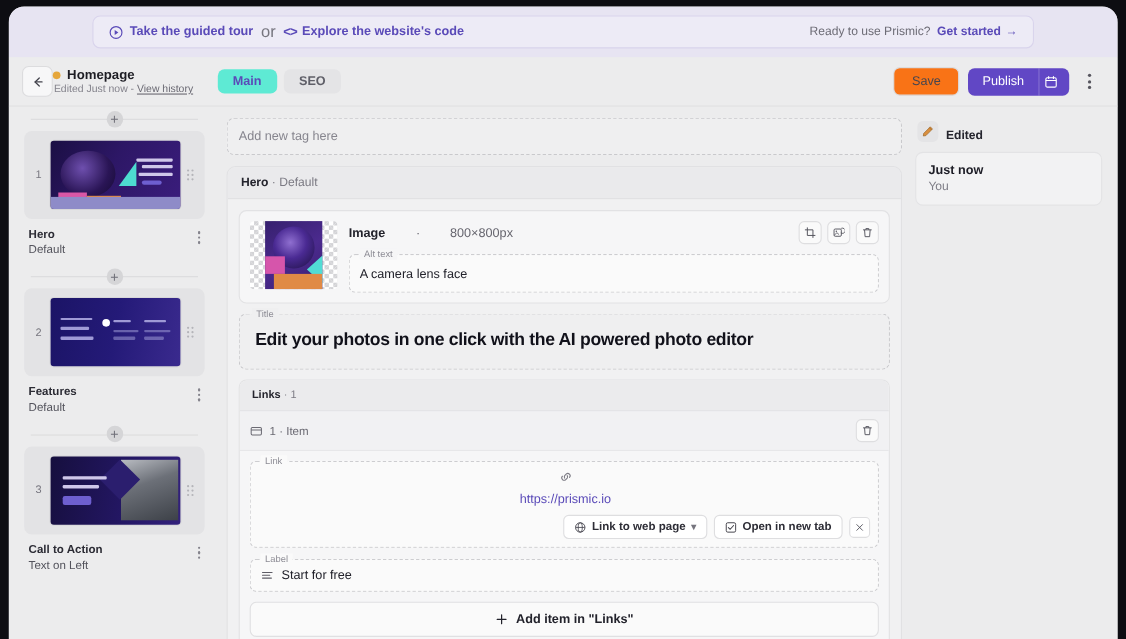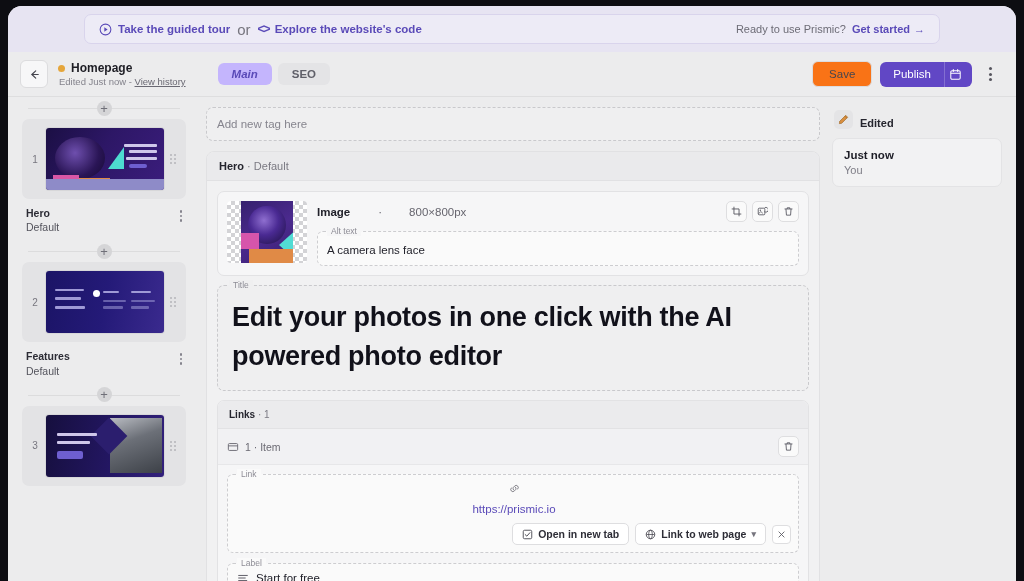--- a/index.html
+++ b/index.html
@@ -68,21 +68,20 @@
   .code-ico { font-size: 12px; letter-spacing: -1px; }
 
   
   .header {
     height: 45px;
     background: #ececed;
     border-bottom: 1px solid #dededf;
     display: flex;
     align-items: center;
     padding: 0 16px 0 12px;
-    gap: 10px;
     flex-shrink: 0;
   }
   .back-btn {
     width: 28px; height: 28px;
     background: #f7f7f8;
     border: 1px solid #dcdcde;
     border-radius: 6px;
     display: flex; align-items: center; justify-content: center;
     color: #44444d; font-size: 13px;
     cursor: pointer;
@@ -94,21 +93,21 @@
   .doc-sub { font-size: 9.5px; color: #84838c; padding-left: 1px; }
   .doc-sub a { color: #6a6973; text-decoration: underline; }
   .tabs { display: flex; gap: 6px; margin-left: 22px; }
   .tab {
     padding: 5px 14px;
     border-radius: 6px;
     font-size: 11.5px; font-weight: bold;
     color: #5f5f68;
     cursor: pointer;
   }
-  .tab.active { background: #c4b5fd; color: #5a4ab8; font-style: italic; }
+  .tab.active { background: #5eead4; color: #5a4ab8; }
   .tab:not(.active) { background: #e4e4e6; }
   .hdr-right { margin-left: auto; display: flex; align-items: center; gap: 8px; }
   .save-btn {
     padding: 6px 16px;
     background: #f97316;
     border: 1px solid #dcdcde;
     border-radius: 6px;
     font-size: 11.5px; color: #46464f;
     cursor: pointer;
   }
@@ -325,21 +324,21 @@
   .title-field {
     border: 1px dashed #c9c9cc;
     border-radius: 7px;
     padding: 12px 14px 14px 14px;
     position: relative;
     background: #efeff0;
     margin-bottom: 9px;
   }
   .title-field .fs-legend { background:#efeff0; top:-6px; left:11px;}
   .title-text {
-    font-size: 27px; font-weight: bold; color: #11111a;
+    font-size: 16px; font-weight: bold; color: #11111a;
     line-height: 1.45; letter-spacing: -0.3px;
   }
 
   .links-panel {
     background: #f6f6f7;
     border: 1px solid #e2e2e4;
     border-radius: 7px;
     overflow: hidden;
     margin-bottom: 9px;
   }
@@ -597,20 +596,31 @@
             <span style="position:absolute;left:9%;top:42%;width:28%;height:3px;background:#cfc7ea;border-radius:1px"></span>
           </div>
           <span class="grip">
             <i></i>
                 <i></i>
                 <i></i>
                 <i></i>
                 <i></i>
                 <i></i>
           </span>
+        </div>
+        <div class="slice-label-row">
+          <div class="slice-label">
+            <div class="slice-name">Call to Action</div>
+            <div class="slice-variation">Text on Left</div>
+          </div>
+          <div class="slice-kebab">
+                <i></i>
+                <i></i>
+                <i></i>
+              </div>
         </div>
       </div>
     </div>
 
     <div class="editor">
 
       <div class="tag-box">Add new tag here</div>
 
       <div class="slice-panel">
         <div class="slice-panel-hd">
@@ -696,33 +706,33 @@
               <div class="link-box">
                 <span class="fs-legend">Link</span>
                 <svg width="13" height="13" viewBox="0 0 16 16">
                   <path d="M6.6 9.4 A2.6 2.6 0 0 1 6.6 6.6 L8.2 5 A2.6 2.6 0 0 1 11.9 8.7" fill="none" stroke="#7d7c85" stroke-width="1.2" stroke-linecap="round"></path>
                   <path d="M9.4 6.6 A2.6 2.6 0 0 1 9.4 9.4 L7.8 11 A2.6 2.6 0 0 1 4.1 7.3" fill="none" stroke="#7d7c85" stroke-width="1.2" stroke-linecap="round"></path>
                 </svg>
                 <span class="link-url">https://prismic.io</span>
                 <div class="chip-space">
                   <div class="link-chip">
                     <svg width="11" height="11" viewBox="0 0 16 16">
-                      <rect x="1.8" y="1.8" width="12.4" height="12.4" rx="2" fill="none" stroke="#45444d" stroke-width="1.3"></rect>
-                      <path d="M4.6 8.1 L7 10.4 L11.5 5.4" fill="none" stroke="#45444d" stroke-width="1.4" stroke-linecap="round" stroke-linejoin="round"></path>
-                    </svg>
-                    <span>Open in new tab</span>
-                  </div>
-                  <div class="link-chip">
-                    <svg width="11" height="11" viewBox="0 0 16 16">
                       <circle cx="8" cy="8" r="6.2" fill="none" stroke="#45444d" stroke-width="1.25"></circle>
                       <ellipse cx="8" cy="8" rx="2.7" ry="6.2" fill="none" stroke="#45444d" stroke-width="1.1"></ellipse>
                       <path d="M2.1 8 H13.9" stroke="#45444d" stroke-width="1.1"></path>
                     </svg>
                     <span>Link to web page</span>
                     <span style="color:#76757e;font-size:9px">▾</span>
+                  </div>
+                  <div class="link-chip">
+                    <svg width="11" height="11" viewBox="0 0 16 16">
+                      <rect x="1.8" y="1.8" width="12.4" height="12.4" rx="2" fill="none" stroke="#45444d" stroke-width="1.3"></rect>
+                      <path d="M4.6 8.1 L7 10.4 L11.5 5.4" fill="none" stroke="#45444d" stroke-width="1.4" stroke-linecap="round" stroke-linejoin="round"></path>
+                    </svg>
+                    <span>Open in new tab</span>
                   </div>
                   <div class="x-btn">
                     <svg width="9" height="9" viewBox="0 0 16 16">
                       <path d="M3.4 3.4 L12.6 12.6 M12.6 3.4 L3.4 12.6" stroke="#55555e" stroke-width="1.5" stroke-linecap="round"></path>
                     </svg>
                   </div>
                 </div>
               </div>
 
               <div class="label-box">

